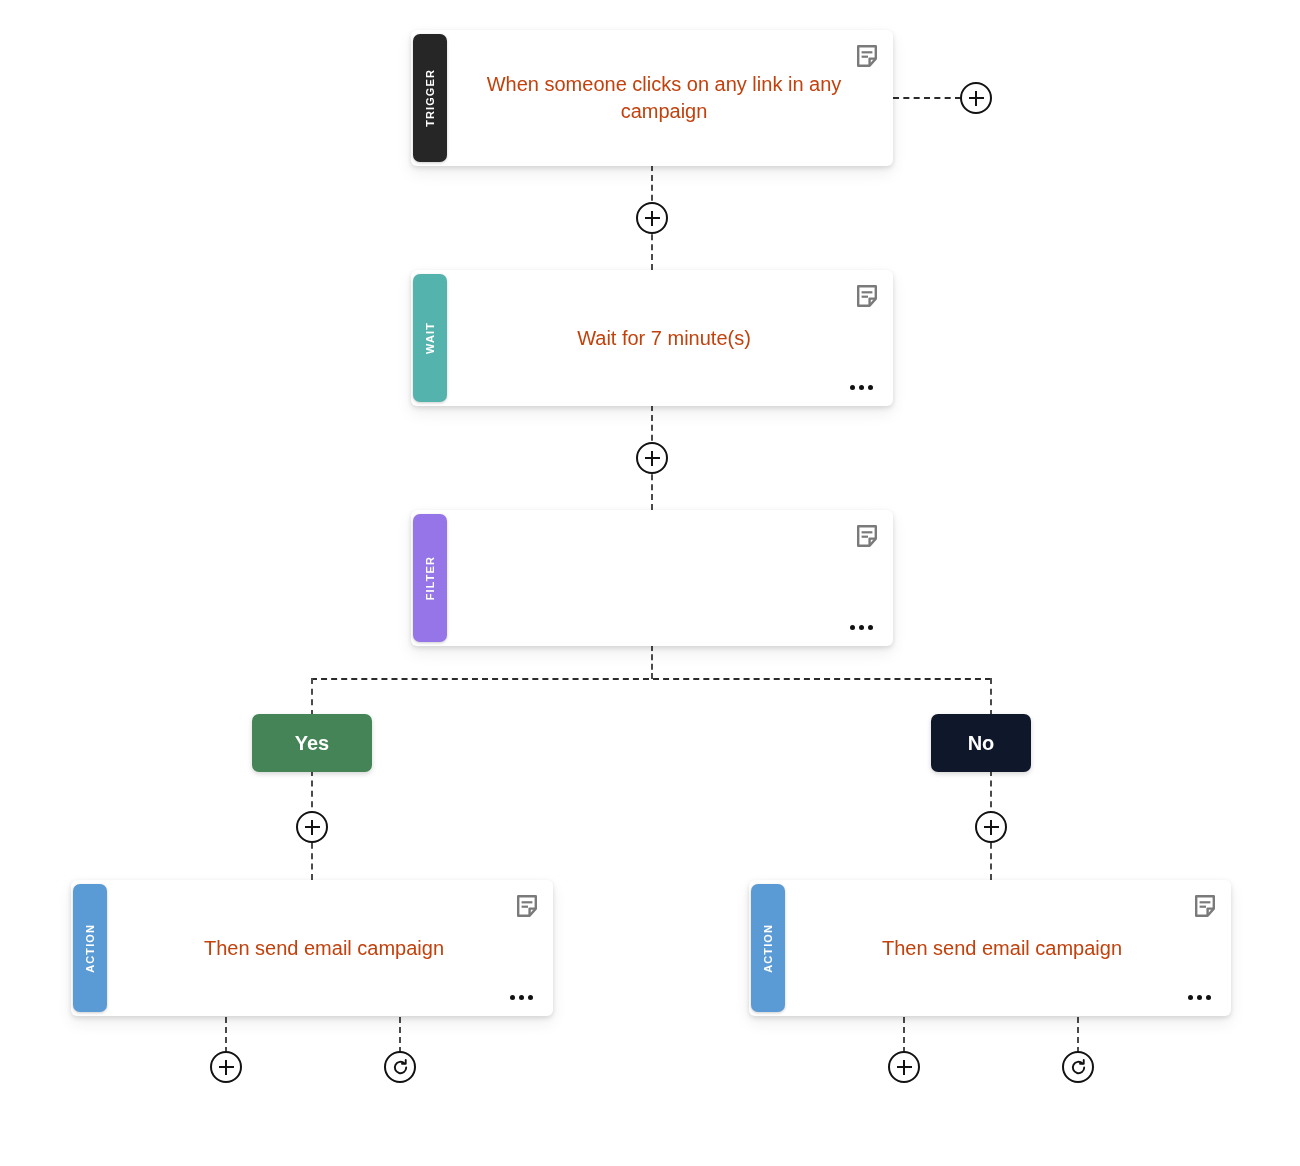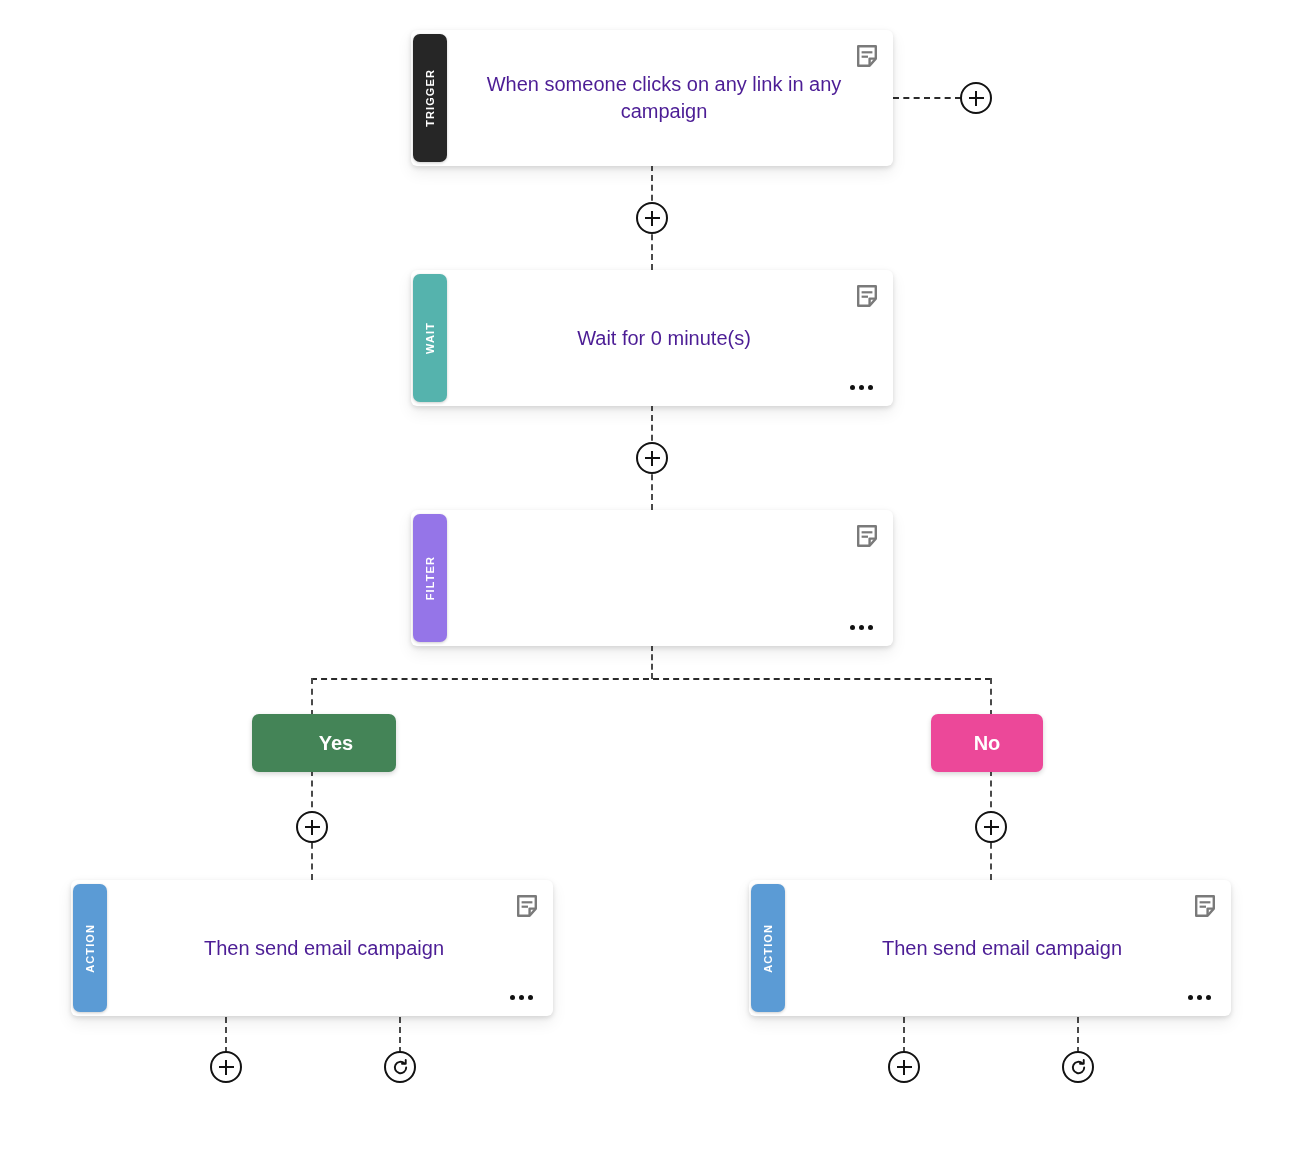--- a/index.html
+++ b/index.html
@@ -66,21 +66,21 @@
     position: absolute;
     left: 44px;
     right: 20px;
     top: 0;
     bottom: 0;
     display: flex;
     align-items: center;
     justify-content: center;
     text-align: center;
     font-size: 20px;
-    color: #4c1d95;
+    color: #c2410c;
     line-height: 1.35;
     padding: 0 18px;
     box-sizing: border-box;
   }
   .node-title.shift-up { padding-bottom: 14px; }
 
   .note-icon {
     position: absolute;
     top: 14px;
     right: 14px;
@@ -191,21 +191,21 @@
 
   <div class="circle-btn" style="left:636px; top:202px;">
     <span class="plus-h"></span>
     <span class="plus-v"></span>
   </div>
 
   <div class="node" style="left:411px; top:270px; width:482px; height:136px;">
     <div class="node-strip" style="background:#55b3ad;">
       <span>WAIT</span>
     </div>
-    <div class="node-title">Wait for 0 minute(s)</div>
+    <div class="node-title">Wait for 7 minute(s)</div>
     <div class="note-icon">
       <svg viewBox="0 0 24 24" width="24" height="24" aria-hidden="true">
         <path d="M3.2 2.2h17.6v12.4l-6.2 7.2H3.2z" fill="none" stroke="#7a7a7a" stroke-width="2.4" stroke-linejoin="round"></path>
         <path d="M14.6 21.8v-7.2h6.2" fill="none" stroke="#7a7a7a" stroke-width="2.4" stroke-linejoin="round"></path>
         <rect x="6.6" y="7.2" width="10.8" height="2.2" fill="#7a7a7a"></rect>
         <rect x="6.6" y="11.6" width="6.4" height="2.2" fill="#7a7a7a"></rect>
       </svg>
     </div>
     <div class="dots-menu">
       <i></i>
@@ -231,23 +231,23 @@
         <rect x="6.6" y="11.6" width="6.4" height="2.2" fill="#7a7a7a"></rect>
       </svg>
     </div>
     <div class="dots-menu">
       <i></i>
         <i></i>
         <i></i>
     </div>
   </div>
 
-  <div class="badge" style="left:252px; top:714px; width:120px; height:58px; background:#448457;padding-left:24px;">Yes</div>
-
-  <div class="badge" style="left:931px; top:714px; width:112px; height:58px; background:#ec4899;">No</div>
+  <div class="badge" style="left:252px; top:714px; width:120px; height:58px; background:#448457;">Yes</div>
+
+  <div class="badge" style="left:931px; top:714px; width:100px; height:58px; background:#0f172a;">No</div>
 
   <div class="circle-btn" style="left:296px; top:811px;">
     <span class="plus-h"></span>
     <span class="plus-v"></span>
   </div>
 
   <div class="circle-btn" style="left:975px; top:811px;">
     <span class="plus-h"></span>
     <span class="plus-v"></span>
   </div>

